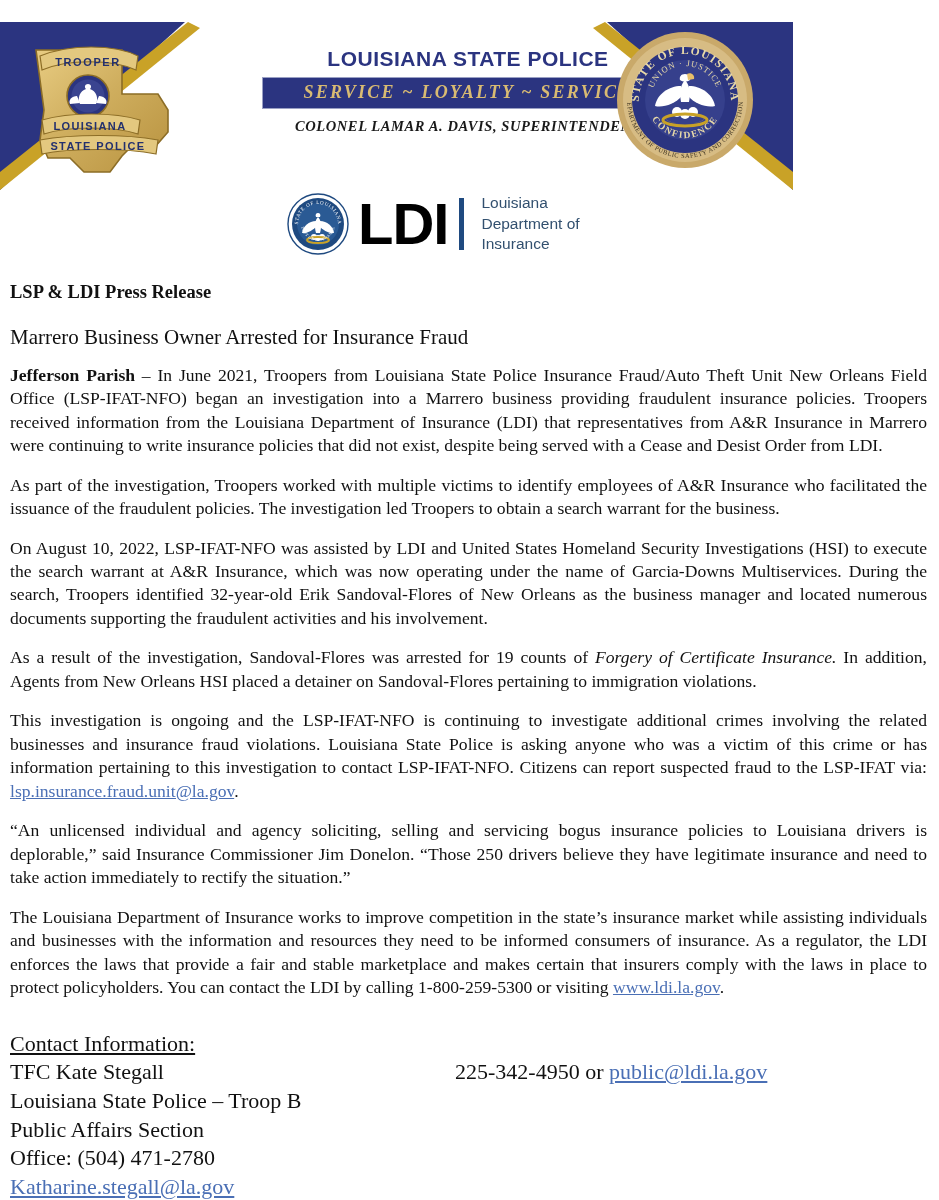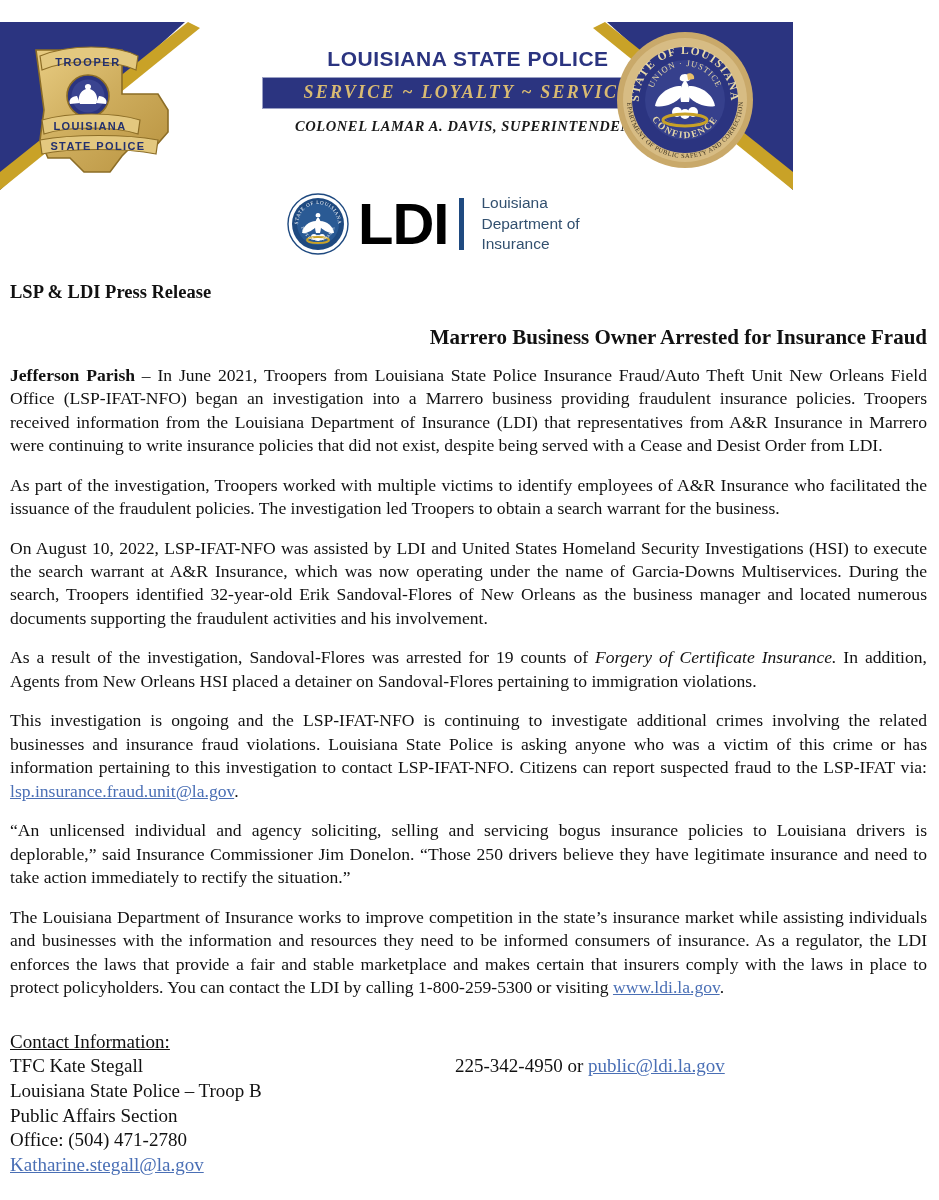--- a/index.html
+++ b/index.html
@@ -133,22 +133,22 @@
   .doc {
     padding: 0 12px 0 10px;
   }
   .meta {
     font-weight: bold;
     font-size: 18.5px;
     line-height: 1.33;
     margin-top: 8px;
   }
   .headline {
-    text-align: right;
-    font-weight: bold;
+    text-align: left;
+    font-weight: normal;
     font-size: 21px;
     margin-top: 20px;
     margin-bottom: 14px;
   }
   p.body {
     font-size: 17.6px;
     line-height: 1.335;
     text-align: justify;
     margin: 0 0 16px 0;
     -webkit-hyphens: none;
@@ -158,21 +158,21 @@
   .b { font-weight: bold; }
   .i { font-style: italic; }
   a.link, .link {
     color: #4a6fb5;
   }
 
   
   .contact {
     margin-top: 30px;
     display: flex;
-    font-size: 19px;
+    font-size: 22px;
     line-height: 1.30;
     justify-content: flex-end;
   }
   .contact-col-left { width: 445px; flex: 0 0 auto; }
   .contact-col-right { flex: 1 1 auto; }
   .contact-heading {
     text-decoration: underline;
   }
   .contact-line { white-space: nowrap; }
 </style>

